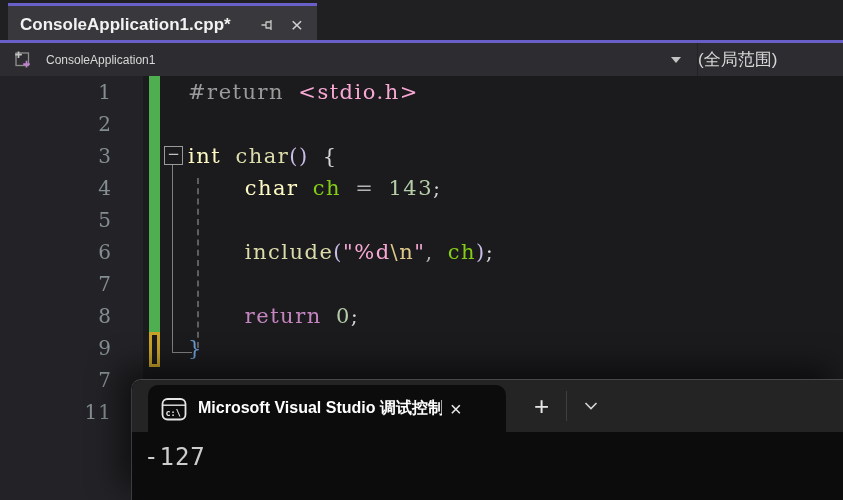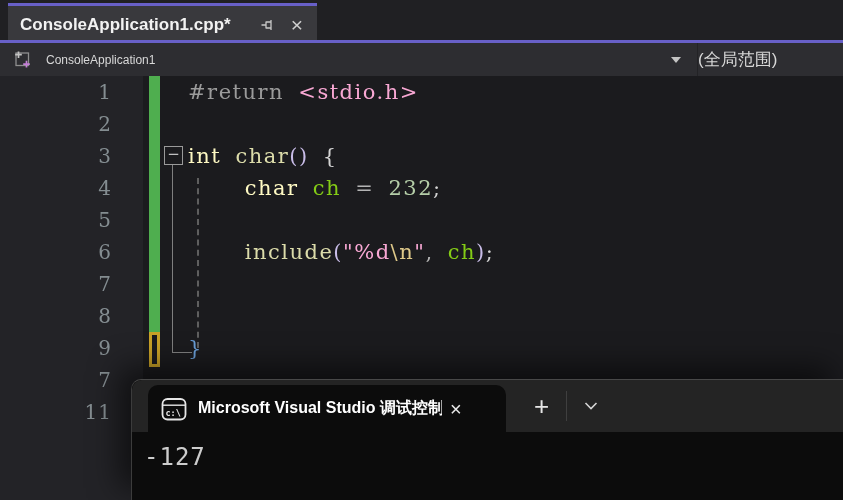--- a/index.html
+++ b/index.html
@@ -146,39 +146,40 @@
         <span class="code"></span>
       </div>
       <div class="code-row">
         <span class="ln">3</span>
         <span class="mark mark-green"></span>
         <span class="code"><span class="tk-kw">int</span><span class="tk-pn"> </span><span class="tk-fn">char</span><span class="tk-paren">()</span><span class="tk-pn"> {</span></span>
       </div>
       <div class="code-row">
         <span class="ln">4</span>
         <span class="mark mark-green"></span>
-        <span class="code"><span class="tk-pn">    </span><span class="tk-kw">char</span><span class="tk-pn"> </span><span class="tk-var">ch</span><span class="tk-op"> = </span><span class="tk-num">232</span><span class="tk-pn">;</span></span>
+        <span class="code"><span class="tk-pn">    </span><span class="tk-kw">char</span><span class="tk-pn"> </span><span class="tk-var">ch</span><span class="tk-op"> = </span><span class="tk-num">143</span><span class="tk-pn">;</span></span>
       </div>
       <div class="code-row">
         <span class="ln">5</span>
         <span class="mark mark-green"></span>
       </div>
       <div class="code-row">
         <span class="ln">6</span>
         <span class="mark mark-green"></span>
         <span class="code"><span class="tk-pn">    </span><span class="tk-fn">include</span><span class="tk-paren">(</span><span class="tk-str">"%d</span><span class="tk-esc">\n</span><span class="tk-str">"</span><span class="tk-op">, </span><span class="tk-var">ch</span><span class="tk-paren">)</span><span class="tk-pn">;</span></span>
       </div>
       <div class="code-row">
         <span class="ln">7</span>
         <span class="mark mark-green"></span>
         <span class="code"></span>
       </div>
       <div class="code-row">
         <span class="ln">8</span>
         <span class="mark mark-green"></span>
+        <span class="code"><span class="tk-pn">    </span><span class="tk-ctrl">return</span><span class="tk-pn"> </span><span class="tk-num">0</span><span class="tk-pn">;</span></span>
       </div>
       <div class="code-row">
         <span class="ln">9</span>
         <span class="mark mark-gold"></span>
         <span class="code"><span class="tk-brc">}</span></span>
       </div>
       <div class="code-row">
         <span class="ln">7</span>
         <span class="code"></span>
       </div>

